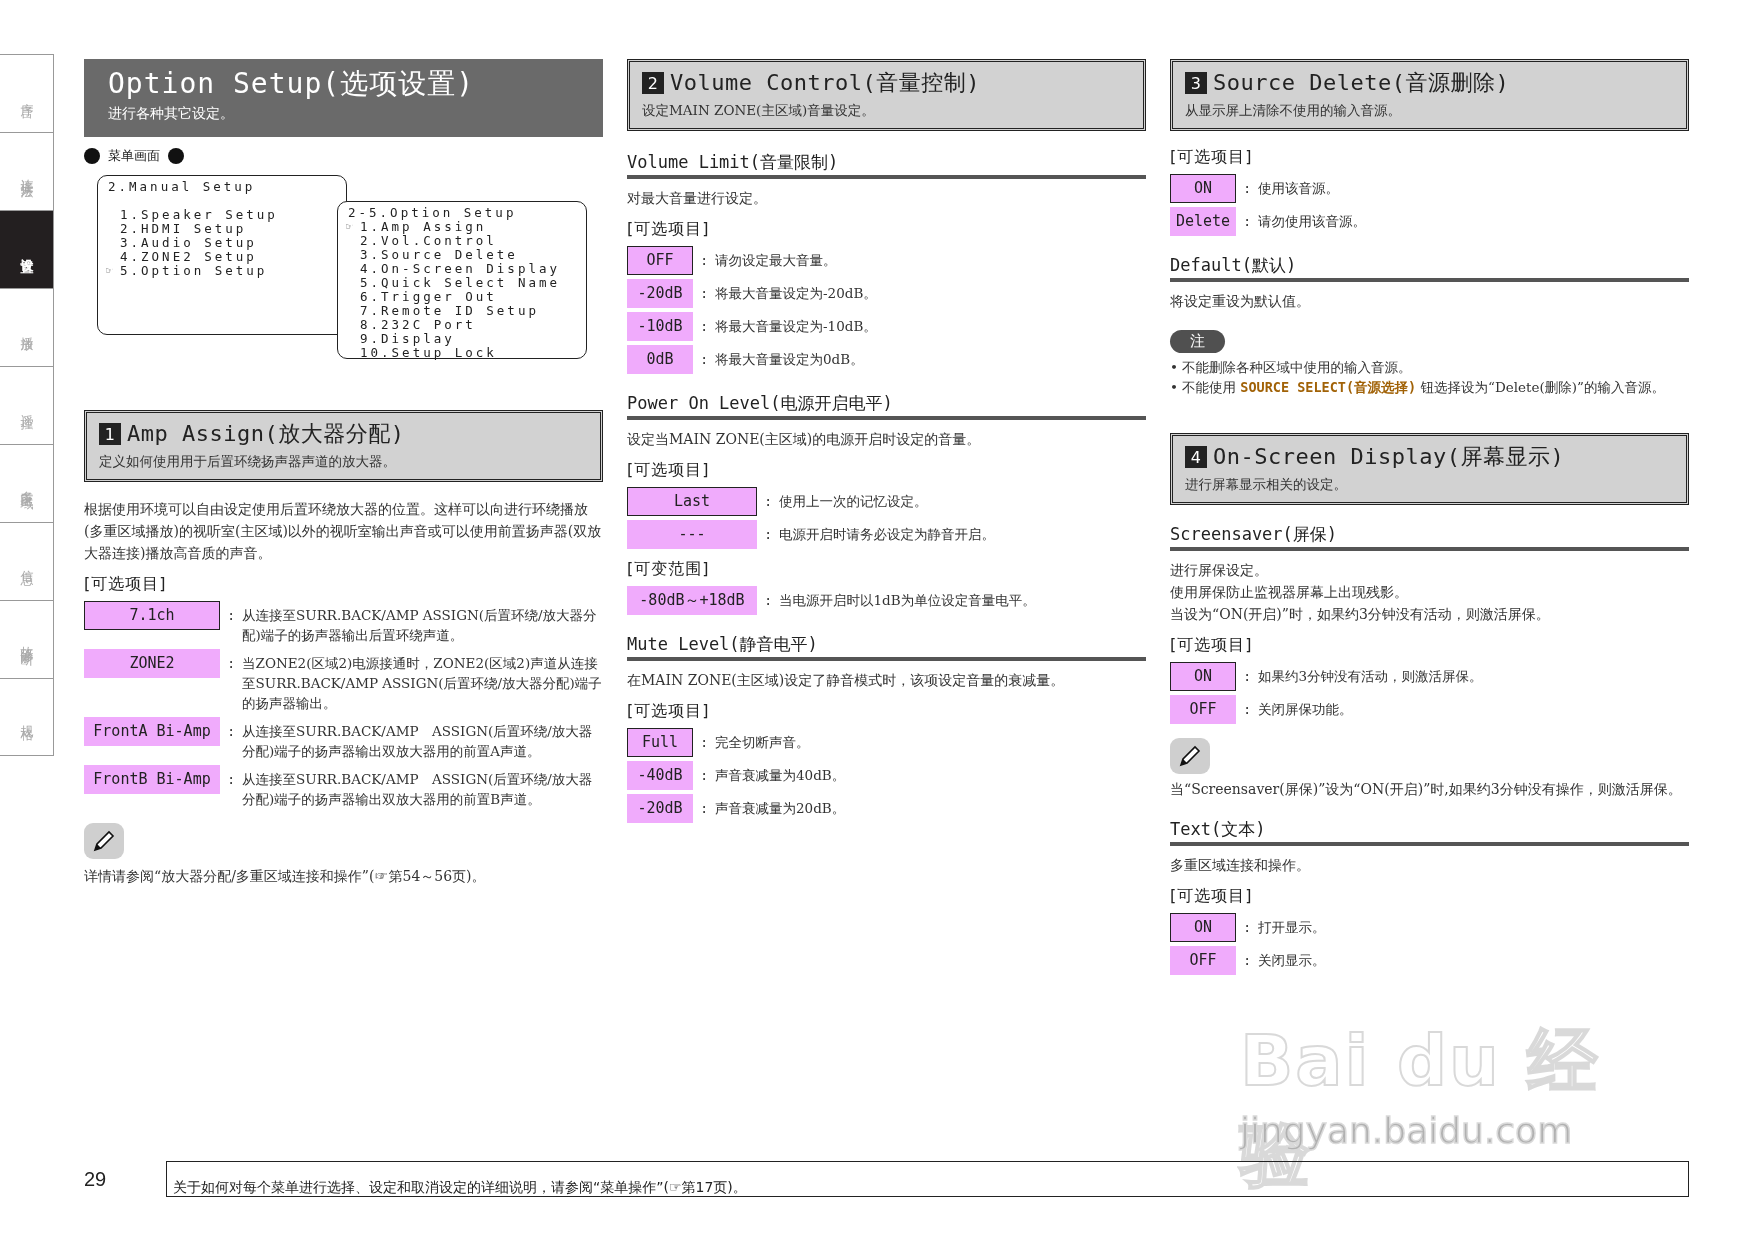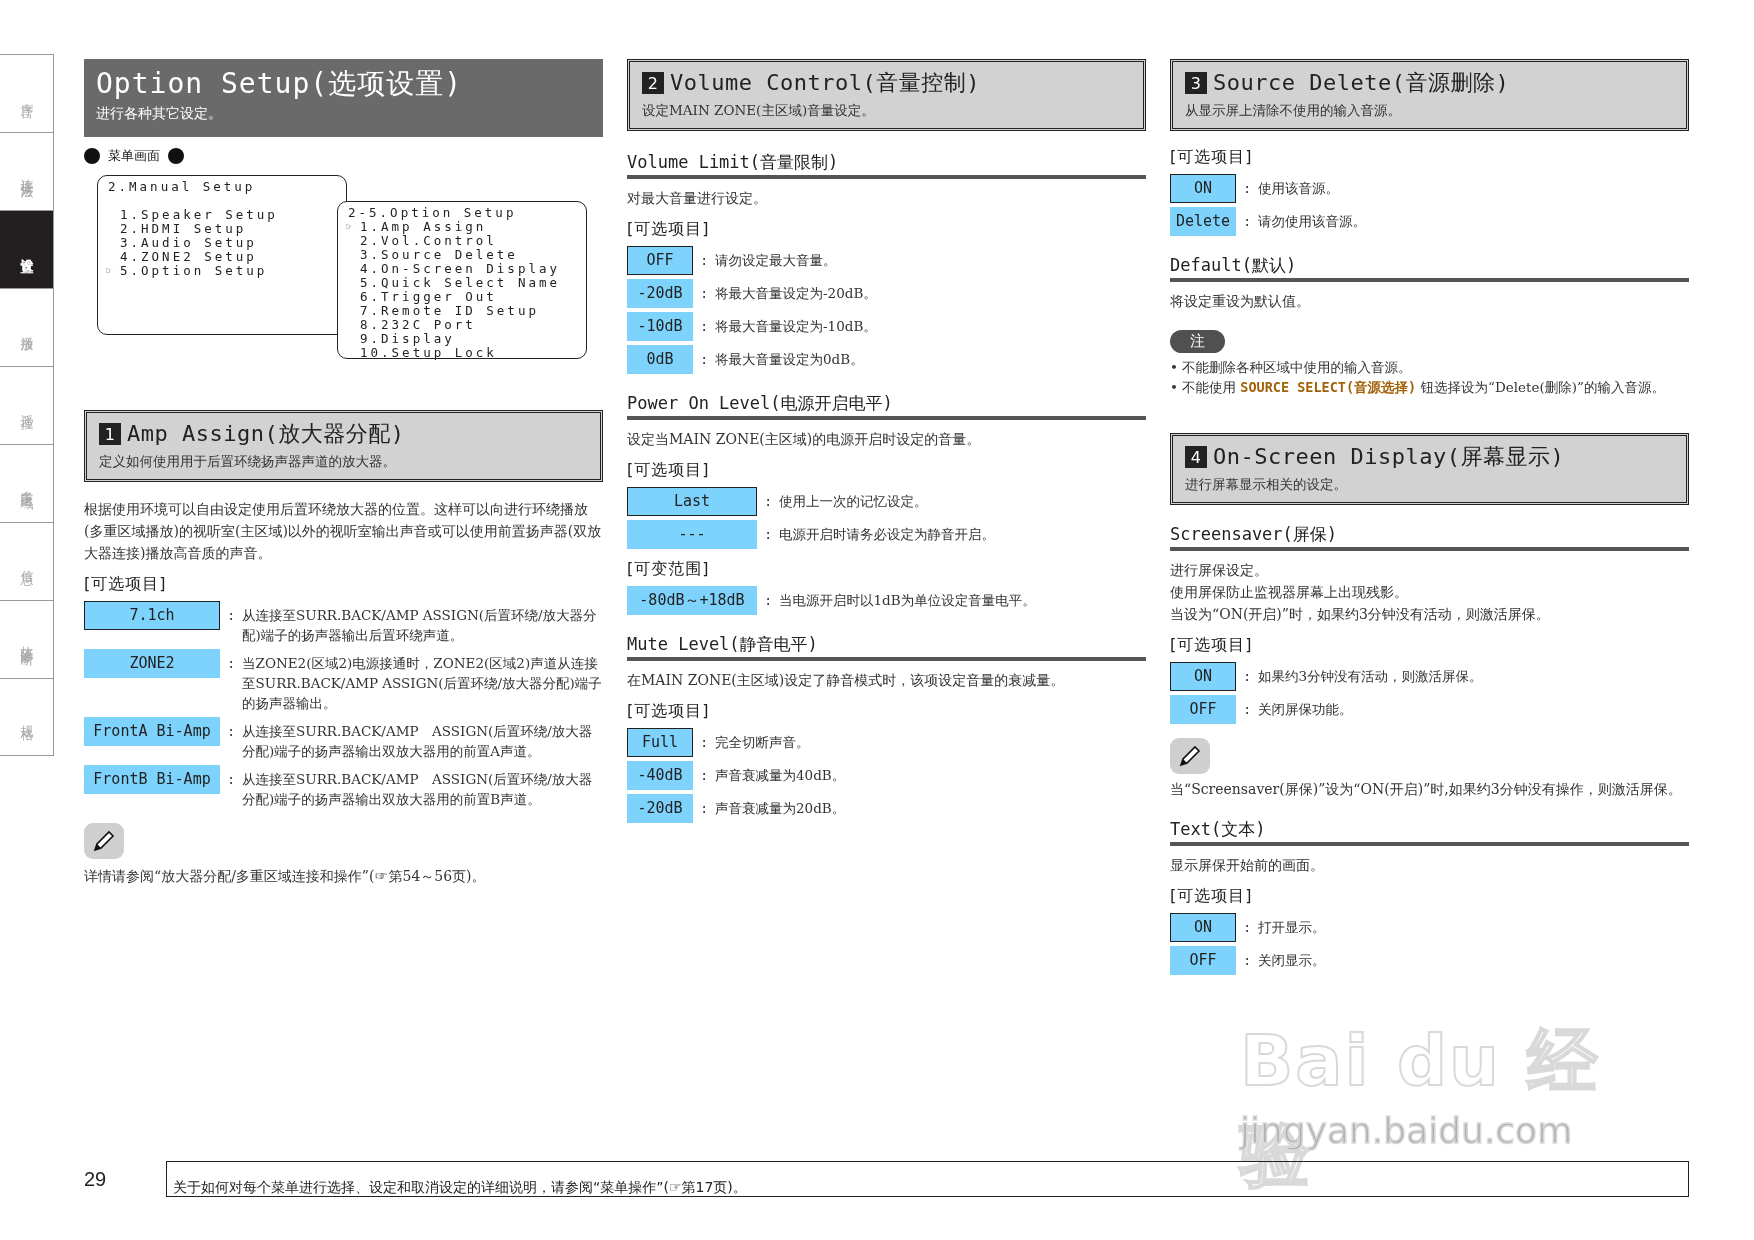--- a/index.html
+++ b/index.html
@@ -13,21 +13,21 @@
   .side-tab:last-child { border-bottom: 1px solid #999; }
   .side-tab span { writing-mode: vertical-rl; font-size: 13px; color: #aaa; letter-spacing: 2px; }
   .side-tab.active { background: #231f20; }
   .side-tab.active span { color: #fff; font-weight: bold; }
 
   .col { position: absolute; top: 59px; }
   .col1 { left: 84px; width: 519px; }
   .col2 { left: 627px; width: 519px; }
   .col3 { left: 1170px; width: 519px; }
 
-  .main-banner { background: #6a6a6a; color: #fff; padding: 6px 12px 10px; height: 78px; }
+  .main-banner { background: #6a6a6a; color: #fff; padding: 6px 24px 10px; height: 78px; }
   .main-banner .t { font-family: "DejaVu Sans Mono", monospace; font-size: 28px; letter-spacing: 1px; }
   .main-banner .s { font-family: Liberation Mono, monospace; font-size: 14px; margin-top: 2px; }
 
   .menu-label { margin-top: 10px; font-size: 13px; display: flex; align-items: center; gap: 8px; }
   .dot { width: 16px; height: 16px; border-radius: 50%; background: #111; display: inline-block; }
 
   .osd { position: relative; height: 205px; margin-top: 10px; }
   .osd-box { position: absolute; border: 1.5px solid #222; border-radius: 10px; background: #fff;
     font-family: "DejaVu Sans Mono", monospace; font-size: 12.5px; letter-spacing: 3px; line-height: 14px; padding: 4px 10px; }
   .osd-box.b1 { left: 13px; top: 0; width: 250px; height: 160px; }
@@ -40,21 +40,21 @@
   .sec-banner { border: 3px double #222; background: #d2d2d2; padding: 6px 12px 8px; height: 72px; }
   .sec-banner .t { font-size: 22px; font-family: "DejaVu Sans Mono", monospace; display: flex; align-items: center; gap: 6px; letter-spacing: 0.5px; }
   .num-badge { background: #222; color: #fff; font-size: 16px; width: 22px; height: 22px; display: inline-flex; align-items: center; justify-content: center; font-family: "DejaVu Sans", sans-serif; }
   .sec-banner .s { font-family: "DejaVu Serif", serif; font-size: 13.5px; margin-top: 4px; color: #333; }
 
   .para { font-family: "DejaVu Serif", serif; font-size: 14px; line-height: 22px; color: #333; }
   .bracket { font-size: 16px; margin-top: 10px; margin-bottom: 6px; letter-spacing: 1px; }
   .sub-head { font-family: "DejaVu Sans Mono", monospace; font-size: 17px; border-bottom: 4px solid #555; padding-bottom: 1px; margin-top: 18px; margin-bottom: 8px; }
 
   .opt-row { display: flex; align-items: flex-start; margin-bottom: 4px; }
-  .opt-btn { background: #7dd3fc; font-family: "DejaVu Sans Mono", monospace; font-size: 15px; text-align: center;
+  .opt-btn { background: #f0abfc; font-family: "DejaVu Sans Mono", monospace; font-size: 15px; text-align: center;
     height: 29px; line-height: 29px; flex: none; }
   .opt-btn.sel { border: 1.5px solid #222; line-height: 26px; }
   .opt-colon { width: 22px; text-align: center; font-family: "DejaVu Serif", serif; font-size: 14px; line-height: 29px; flex: none; }
   .opt-desc { font-family: "DejaVu Serif", serif; font-size: 13.5px; line-height: 20px; color: #333; padding-top: 4px; }
 
   .note-pill { display: inline-block; background: #505050; color: #fff; border-radius: 14px; padding: 2px 20px; font-size: 15px; margin-top: 18px; }
   .bullets { list-style: none; margin-top: 4px; }
   .bullets li { font-family: "DejaVu Serif", serif; font-size: 13.5px; line-height: 20px; color: #333; padding-left: 12px; position: relative; }
   .bullets li::before { content: "•"; position: absolute; left: 0; }
   .bullets b { font-family: "DejaVu Sans Mono", monospace; font-weight: bold; color: #a16207; }
@@ -306,21 +306,21 @@
   </div>
   <div class="pencil">
     <svg width="24" height="24" viewBox="0 0 24 24">
         <path d="M3 21 L5 15 L17 3 L21 7 L9 19 Z" fill="#fff" stroke="#111" stroke-width="1.6"></path>
         <path d="M3 21 L5 15 L9 19 Z" fill="#111"></path>
       </svg>
   </div>
   <p class="para" style="margin-top:4px;">当“Screensaver(屏保)”设为“ON(开启)”时,如果约3分钟没有操作，则激活屏保。</p>
 
   <div class="sub-head">Text(文本)</div>
-  <p class="para">显示屏保开始前的画面。</p>
+  <p class="para">多重区域连接和操作。</p>
   <div class="bracket">[可选项目]</div>
   <div class="opt-row">
     <div class="opt-btn sel" style="width:66px;">ON</div>
     <div class="opt-colon">:</div>
     <div class="opt-desc">打开显示。</div>
   </div>
   <div class="opt-row">
     <div class="opt-btn" style="width:66px;">OFF</div>
     <div class="opt-colon">:</div>
     <div class="opt-desc">关闭显示。</div>

